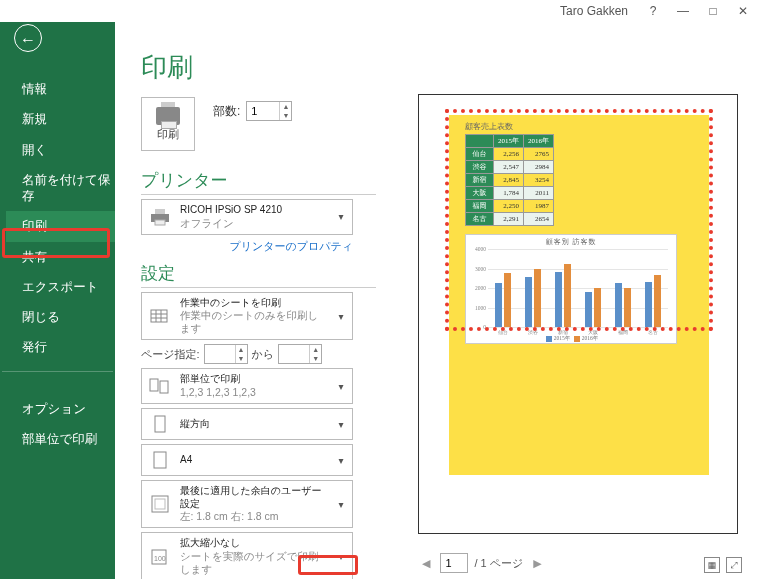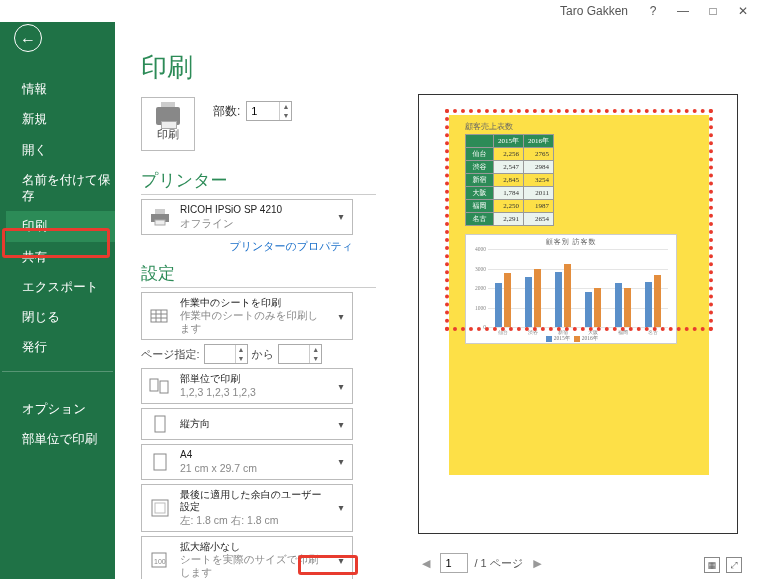--- a/index.html
+++ b/index.html
@@ -419,21 +419,20 @@
     </div>
 
     <div class="dd">
       <span class="dd-icon">
         <svg class="ico" viewBox="0 0 24 20">
             <rect x="6" y="2" width="12" height="16" fill="none" stroke="#888"></rect>
           </svg>
       </span>
       <span class="dd-text">
         <div class="main-line">A4</div>
-        <div class="sub-line">21 cm x 29.7 cm</div>
       </span>
       <span class="chev">▾</span>
     </div>
 
     <div class="dd">
       <span class="dd-icon">
         <svg class="ico" viewBox="0 0 24 20">
             <rect x="4" y="2" width="16" height="16" fill="none" stroke="#888"></rect>
             <rect x="7" y="5" width="10" height="10" fill="none" stroke="#bbb"></rect>
           </svg>

